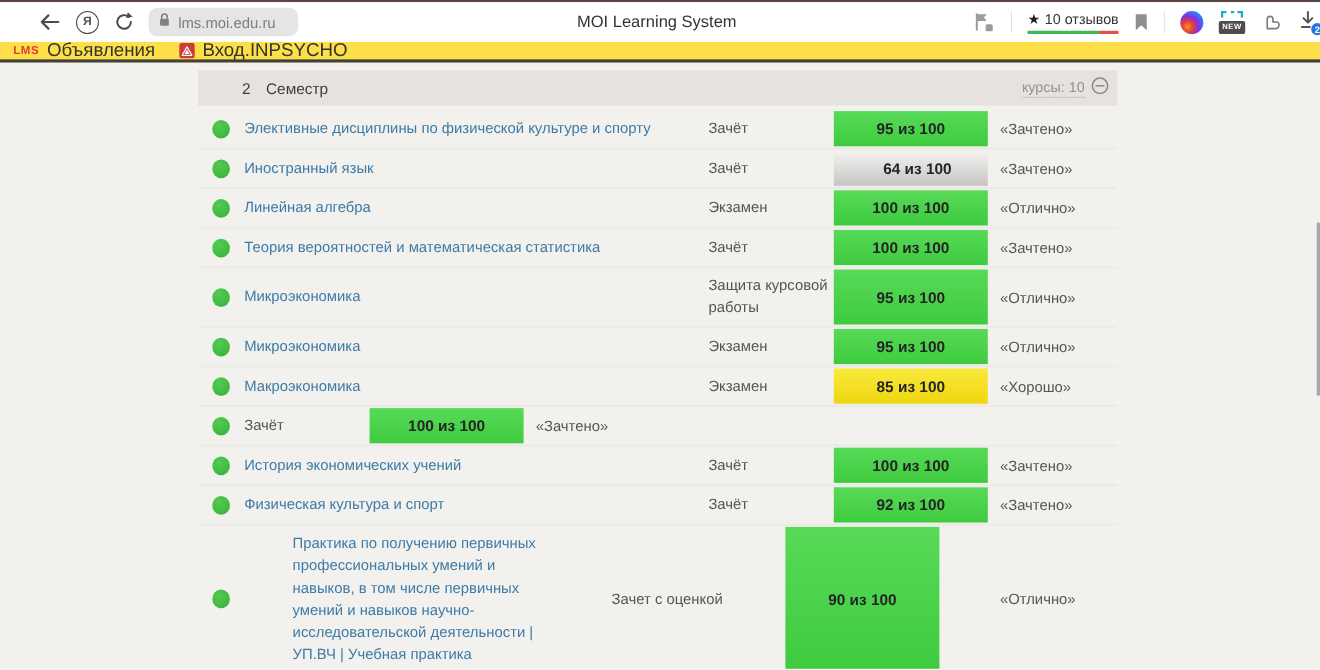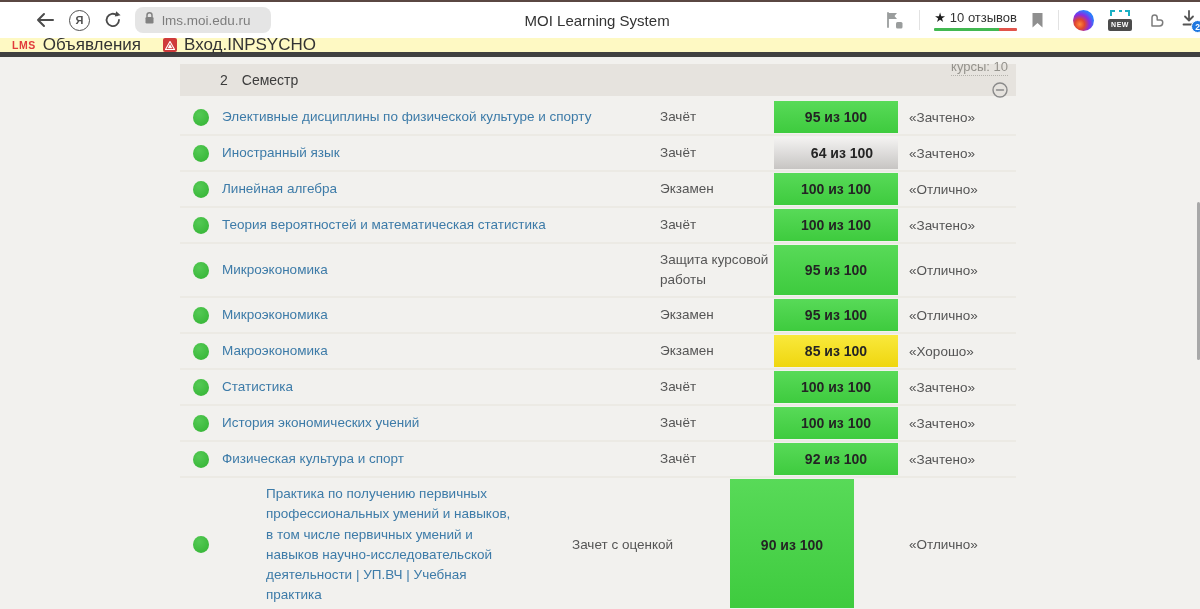--- a/index.html
+++ b/index.html
@@ -34,50 +34,50 @@
   .nb-r { right: 2px; border-right: 2px solid #1ab0c4; border-top: 2px solid #1ab0c4; }
   .nb-dot { position: absolute; top: 0; left: 11px; width: 3px; height: 2px; background: #1ab0c4; }
   .new-box { position: absolute; bottom: 0; left: 0; width: 24px; height: 12px; background: #4c4c4c;
              border-radius: 2px; color: #fff; font-size: 7px; font-weight: bold; letter-spacing: .5px;
              display: flex; align-items: center; justify-content: center; }
   .download-wrap { position: relative; width: 20px; height: 24px; margin-right: -2px; cursor: pointer; }
   .dl-badge { position: absolute; right: -4px; bottom: -1px; width: 13px; height: 13px; border-radius: 50%;
               background: #1f78e0; color: #fff; font-size: 8.5px; font-weight: bold;
               display: flex; align-items: center; justify-content: center; border: 1.5px solid #fff; }
 
-  .bookmarks-bar { height: 19px; background: #fef9c3; border-bottom: 5px solid #404040;
+  .bookmarks-bar { height: 19px; background: #fde047; border-bottom: 3px solid #404040;
                    display: flex; align-items: center; padding-left: 12px; gap: 7px; }
   .lms-logo { color: #e13b3b; font-weight: 800; font-size: 10.5px; letter-spacing: .5px; }
   .bm-label { font-size: 17px; color: #333; cursor: pointer; }
   .bm-gap { width: 8px; }
   .inp-icon { width: 14px; height: 14px; background: #cf3a3a; border-radius: 2px;
               display: flex; align-items: center; justify-content: center; }
 
   
   .page { position: relative; height: 551px; background: #f2f1ee; overflow: hidden; }
   .grade-table { position: absolute; left: 180px; top: 7px; width: 836px; }
 
   .sem-header { height: 32px; background: #e6e3de; display: flex; align-items: center;
                 padding: 0 8px 0 40px; }
   .sem-num { font-size: 14px; color: #3c3c3c; margin-right: 14px; }
   .sem-title { font-size: 14px; color: #3c3c3c; }
-  .courses-link { margin-left: auto; display: flex; align-items: flex-end; gap: 6px; cursor: pointer; flex-direction: column; }
+  .courses-link { margin-left: auto; display: flex; align-items: center; gap: 6px; cursor: pointer; }
   .courses-text { font-size: 13px; color: #94928c; border-bottom: 1px dotted #b3b1ab; padding-bottom: 1px; }
 
   .rows { margin-top: 4px; }
   .row { display: flex; align-items: center; min-height: 36px; border-bottom: 2px solid #eceae4; }
   .row.tall { min-height: 54px; }
   .row.xl { min-height: 73px; gap: 44px; }
   .dot-cell { width: 42px; display: flex; justify-content: center; flex: none; }
   .dot { width: 16px; height: 17px; border-radius: 50%;
          background: radial-gradient(circle at 38% 32%, #54ca54, #32b232); }
   .name-cell { flex: 1; padding: 6px 10px 6px 0; }
   .course-link { font-size: 13.5px; color: #3d7ba8; text-decoration: none; cursor: pointer; line-height: 1.5; }
   .type-cell { width: 114px; flex: none; font-size: 13.5px; color: #555; line-height: 1.45; padding-right: 4px; }
-  .badge-cell { width: 124px; flex: none; align-self: stretch; display: flex; padding: 1px 0; }
+  .badge-cell { width: 140px; flex: none; align-self: stretch; display: flex; padding: 1px 0; }
   .badge { flex: 1; display: flex; align-items: center; justify-content: center;
            font-size: 14px; font-weight: 600; color: #242424; }
   .badge[data-level="green"]  { background: linear-gradient(180deg, #58da58, #3ecb3e); }
   .badge[data-level="gray"]   { background: linear-gradient(180deg, #f4f3f2, #c7c5c3); padding-left: 12px; }
   .badge[data-level="yellow"] { background: linear-gradient(180deg, #f9e93c, #efd60f); }
   .grade-cell { width: 118px; flex: none; padding-left: 11px; font-size: 13.5px; color: #555; }
 
   .scrollbar-thumb { position: absolute; right: 0; top: 202px; width: 3px; height: 158px;
                      background: #a8a8a8; border-radius: 2px; cursor: pointer; }
 </style>
@@ -272,21 +272,20 @@
         <div class="badge-cell">
             <div class="badge" data-level="yellow">85 из 100</div>
           </div>
         <div class="grade-cell">«Хорошо»</div>
       </div>
 
       <div class="row">
         <div class="dot-cell">
             <span class="dot"></span>
           </div>
-        <div class="name-cell"><a class="course-link">Статистика</a></div>
         <div class="type-cell">Зачёт</div>
         <div class="badge-cell">
             <div class="badge" data-level="green">100 из 100</div>
           </div>
         <div class="grade-cell">«Зачтено»</div>
       </div>
 
       <div class="row">
         <div class="dot-cell">
             <span class="dot"></span>

